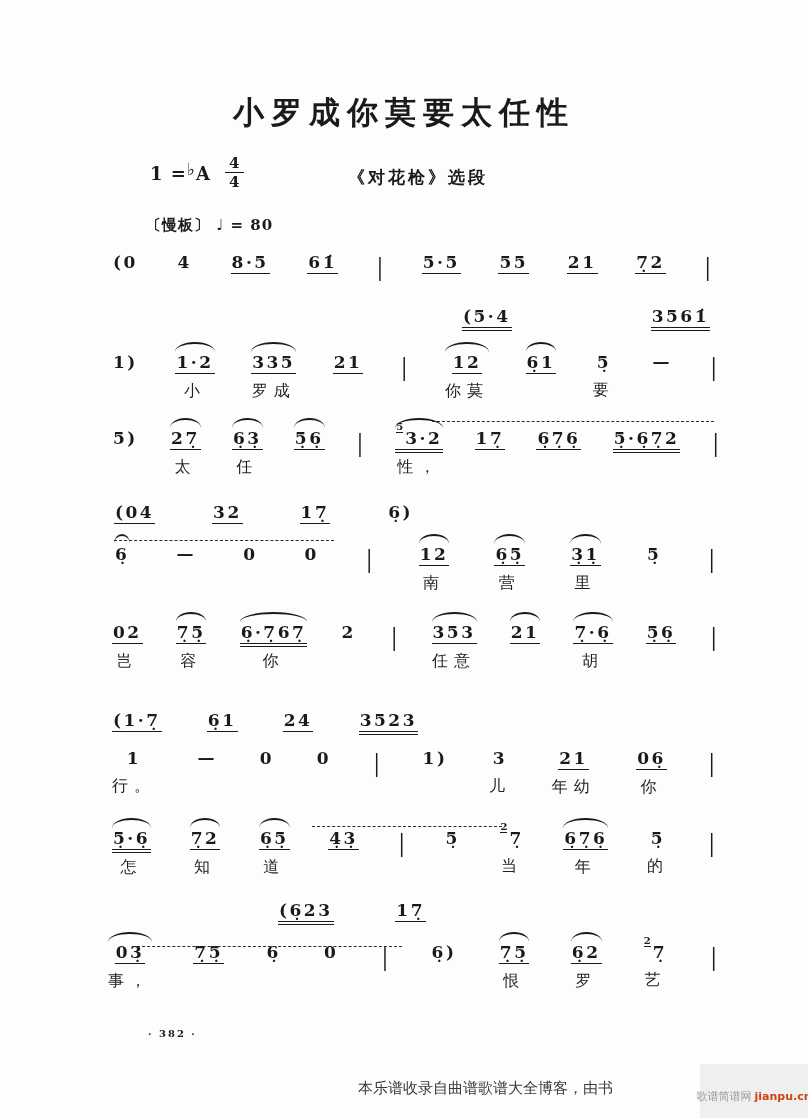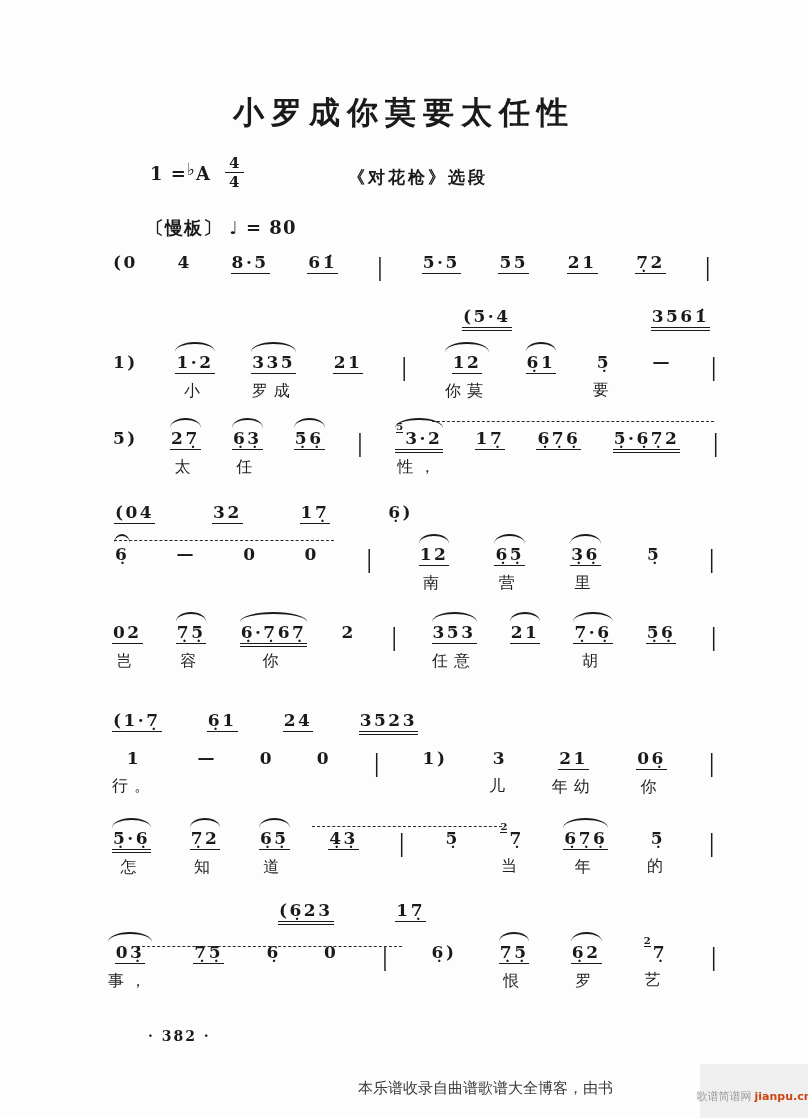--- a/index.html
+++ b/index.html
@@ -23,21 +23,21 @@
     margin-left:14px; line-height:1; font-size:15px; font-weight:700;
   }
   .meter .num{padding:0 4px 1px 4px;}
   .meter .den{border-top:1.5px solid #1a1a1a; padding:2px 4px 0 4px;}
   .subtitle{
     position:absolute; top:166px; left:348px;
     font-size:17px; font-weight:700; letter-spacing:3px; white-space:nowrap;
   }
   .tempo{
     position:absolute; top:216px; left:146px;
-    font-size:18px; font-weight:600; letter-spacing:1px; white-space:nowrap;
+    font-size:15px; font-weight:600; letter-spacing:1px; white-space:nowrap;
   }
   
   .score-line{
     position:absolute; display:flex; justify-content:space-between;
     align-items:flex-start;
   }
   .token{display:inline-flex; flex-direction:column; align-items:center; position:relative;}
   .note{
     display:inline-block; position:relative; white-space:nowrap;
     font-size:17px; font-weight:700; letter-spacing:2.5px; line-height:1.25;
@@ -78,21 +78,21 @@
   .line-9 {top:828px; left:112px; width:604px;}
   .line-10{top:900px; left:278px; width:148px;}
   .line-11{top:942px; left:108px; width:610px;}
   
   .tie-dash{position:absolute; height:0; border-top:1.6px dashed #2a2a2a;}
   .dash-a{top:421px; left:432px; width:282px;}
   .dash-b{top:540px; left:114px; width:220px;}
   .dash-c{top:826px; left:312px; width:190px;}
   .dash-d{top:946px; left:132px; width:270px;}
   
-  .pageno{position:absolute; top:1028px; left:148px; font-size:14px; font-weight:600; letter-spacing:2px;}
+  .pageno{position:absolute; top:1028px; left:148px; font-size:10px; font-weight:600; letter-spacing:2px;}
   .credit{position:absolute; top:1079px; left:358px; font-size:15px; color:#3a3a3a;
     font-family:"DejaVu Sans","Liberation Sans",sans-serif; white-space:nowrap;}
   .wmbox{
     position:absolute; top:1064px; left:700px; width:108px; height:64px;
     background:#efefef; display:flex; align-items:center; justify-content:center;
     gap:3px; white-space:nowrap;
     font-family:"DejaVu Sans","Liberation Sans",sans-serif; font-size:11px;
   }
   .wm-site{color:#9a9a9a;}
   .wm-domain{color:#cc4411; font-weight:600;}
@@ -273,21 +273,21 @@
           <span class="note ul1">12</span>
           <span class="lyric">南</span>
         </span>
         <span class="token">
           <i class="arc"></i>
           <span class="note ul1">6̣5̣</span>
           <span class="lyric">营</span>
         </span>
         <span class="token">
           <i class="arc"></i>
-          <span class="note ul1">3̣6̣</span>
+          <span class="note ul1">3̣1̣</span>
           <span class="lyric">里</span>
         </span>
         <span class="token">
           <span class="note">5̣</span>
         </span>
         <span class="token bartok">
           <span class="note">|</span>
         </span>
       </div>
       <div class="score-line line-6">

